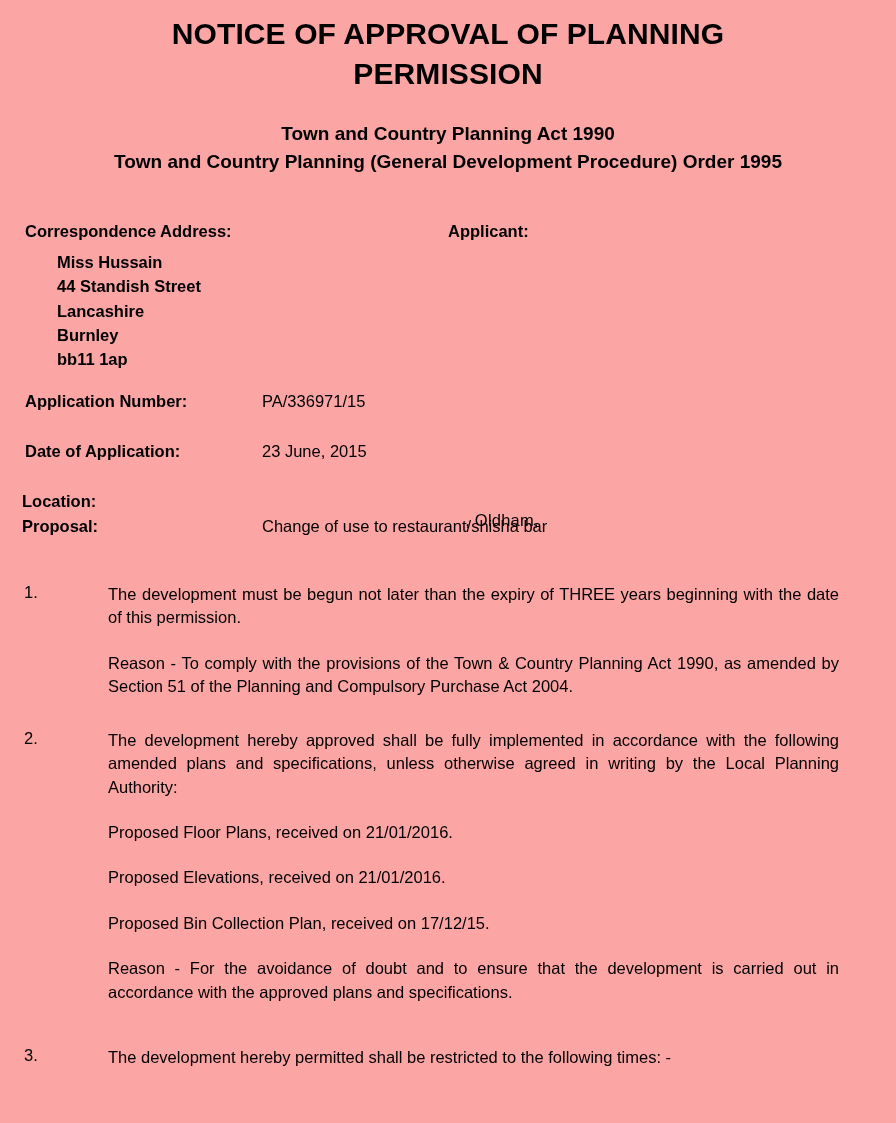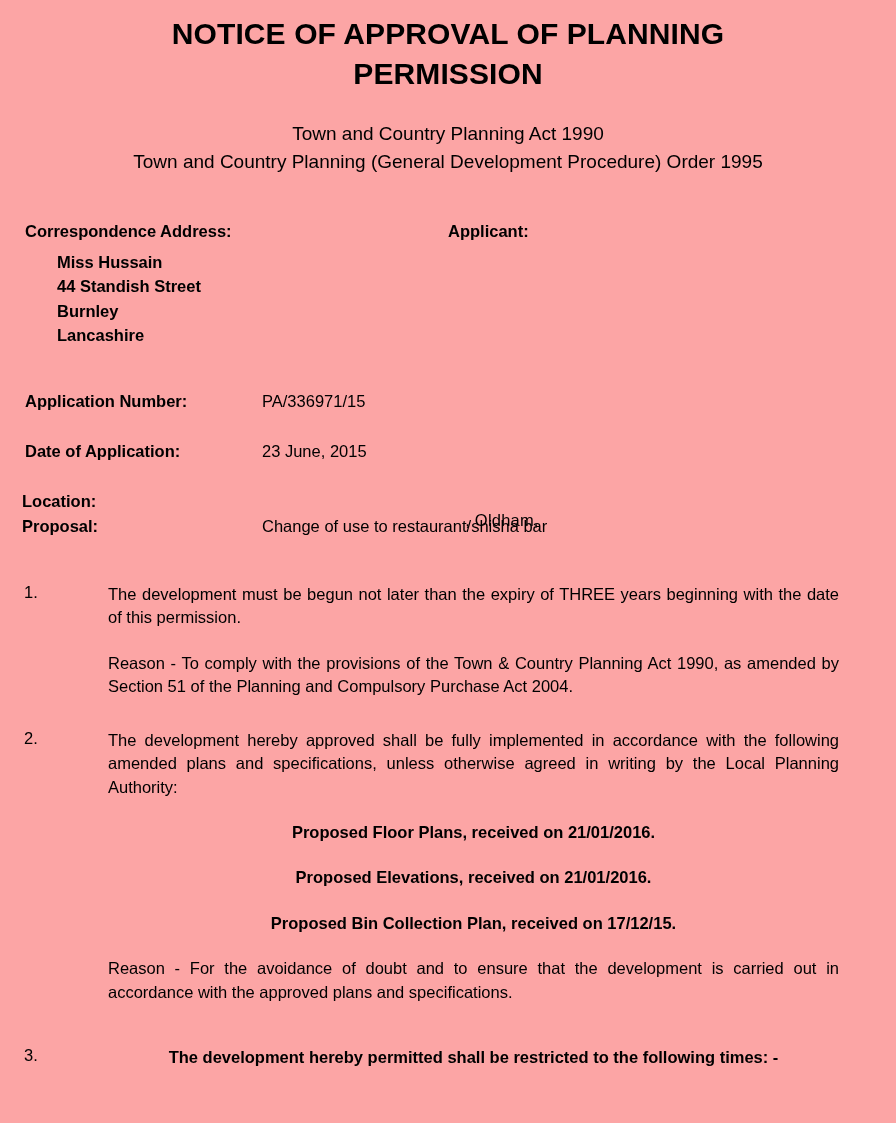--- a/index.html
+++ b/index.html
@@ -30,21 +30,21 @@
     font-weight: bold;
     line-height: 1.33;
     text-align: center;
     letter-spacing: 0.1px;
   }
   .doc-subtitle {
     margin: 0;
     padding: 26px 20px 0 20px;
     text-align: center;
     font-size: 19px;
-    font-weight: normal;
+    font-weight: bold;
     line-height: 1.48;
   }
   .doc-subtitle .sub-line {
     display: block;
     white-space: nowrap;
   }
 
   
   .parties {
     position: relative;
@@ -129,22 +129,21 @@
     top: 0;
     font-weight: normal;
   }
   .para {
     margin: 0 16px 0 0;
     line-height: 1.42;
     text-align: justify;
     text-justify: inter-word;
   }
   .para.plain {
-    text-align: center;
-    font-weight: bold;
+    text-align: left;
   }
   .para + .para {
     margin-top: 22px;
   }
 </style>
 </head>
 <body>
 
 <div class="page">
 
@@ -160,22 +159,23 @@
 
   <div class="parties">
     <div class="parties-heads">
       <div class="party-head correspondence">Correspondence Address:</div>
       <div class="party-head applicant">Applicant:</div>
     </div>
     <div class="parties-bodies">
       <div class="party-body correspondence">
         <span class="addr-line">Miss Hussain</span>
         <span class="addr-line">44 Standish Street</span>
+        <span class="addr-line">Lancashire</span>
         <span class="addr-line">Burnley</span>
-        <span class="addr-line">Lancashire</span>
+        <span class="addr-line">bb11 1ap</span>
       </div>
       <div class="party-body applicant"></div>
     </div>
   </div>
 
   <div class="fields">
     <div class="field-row spaced">
       <span class="field-label">Application Number:</span>
       <span class="field-value">PA/336971/15</span>
     </div>

